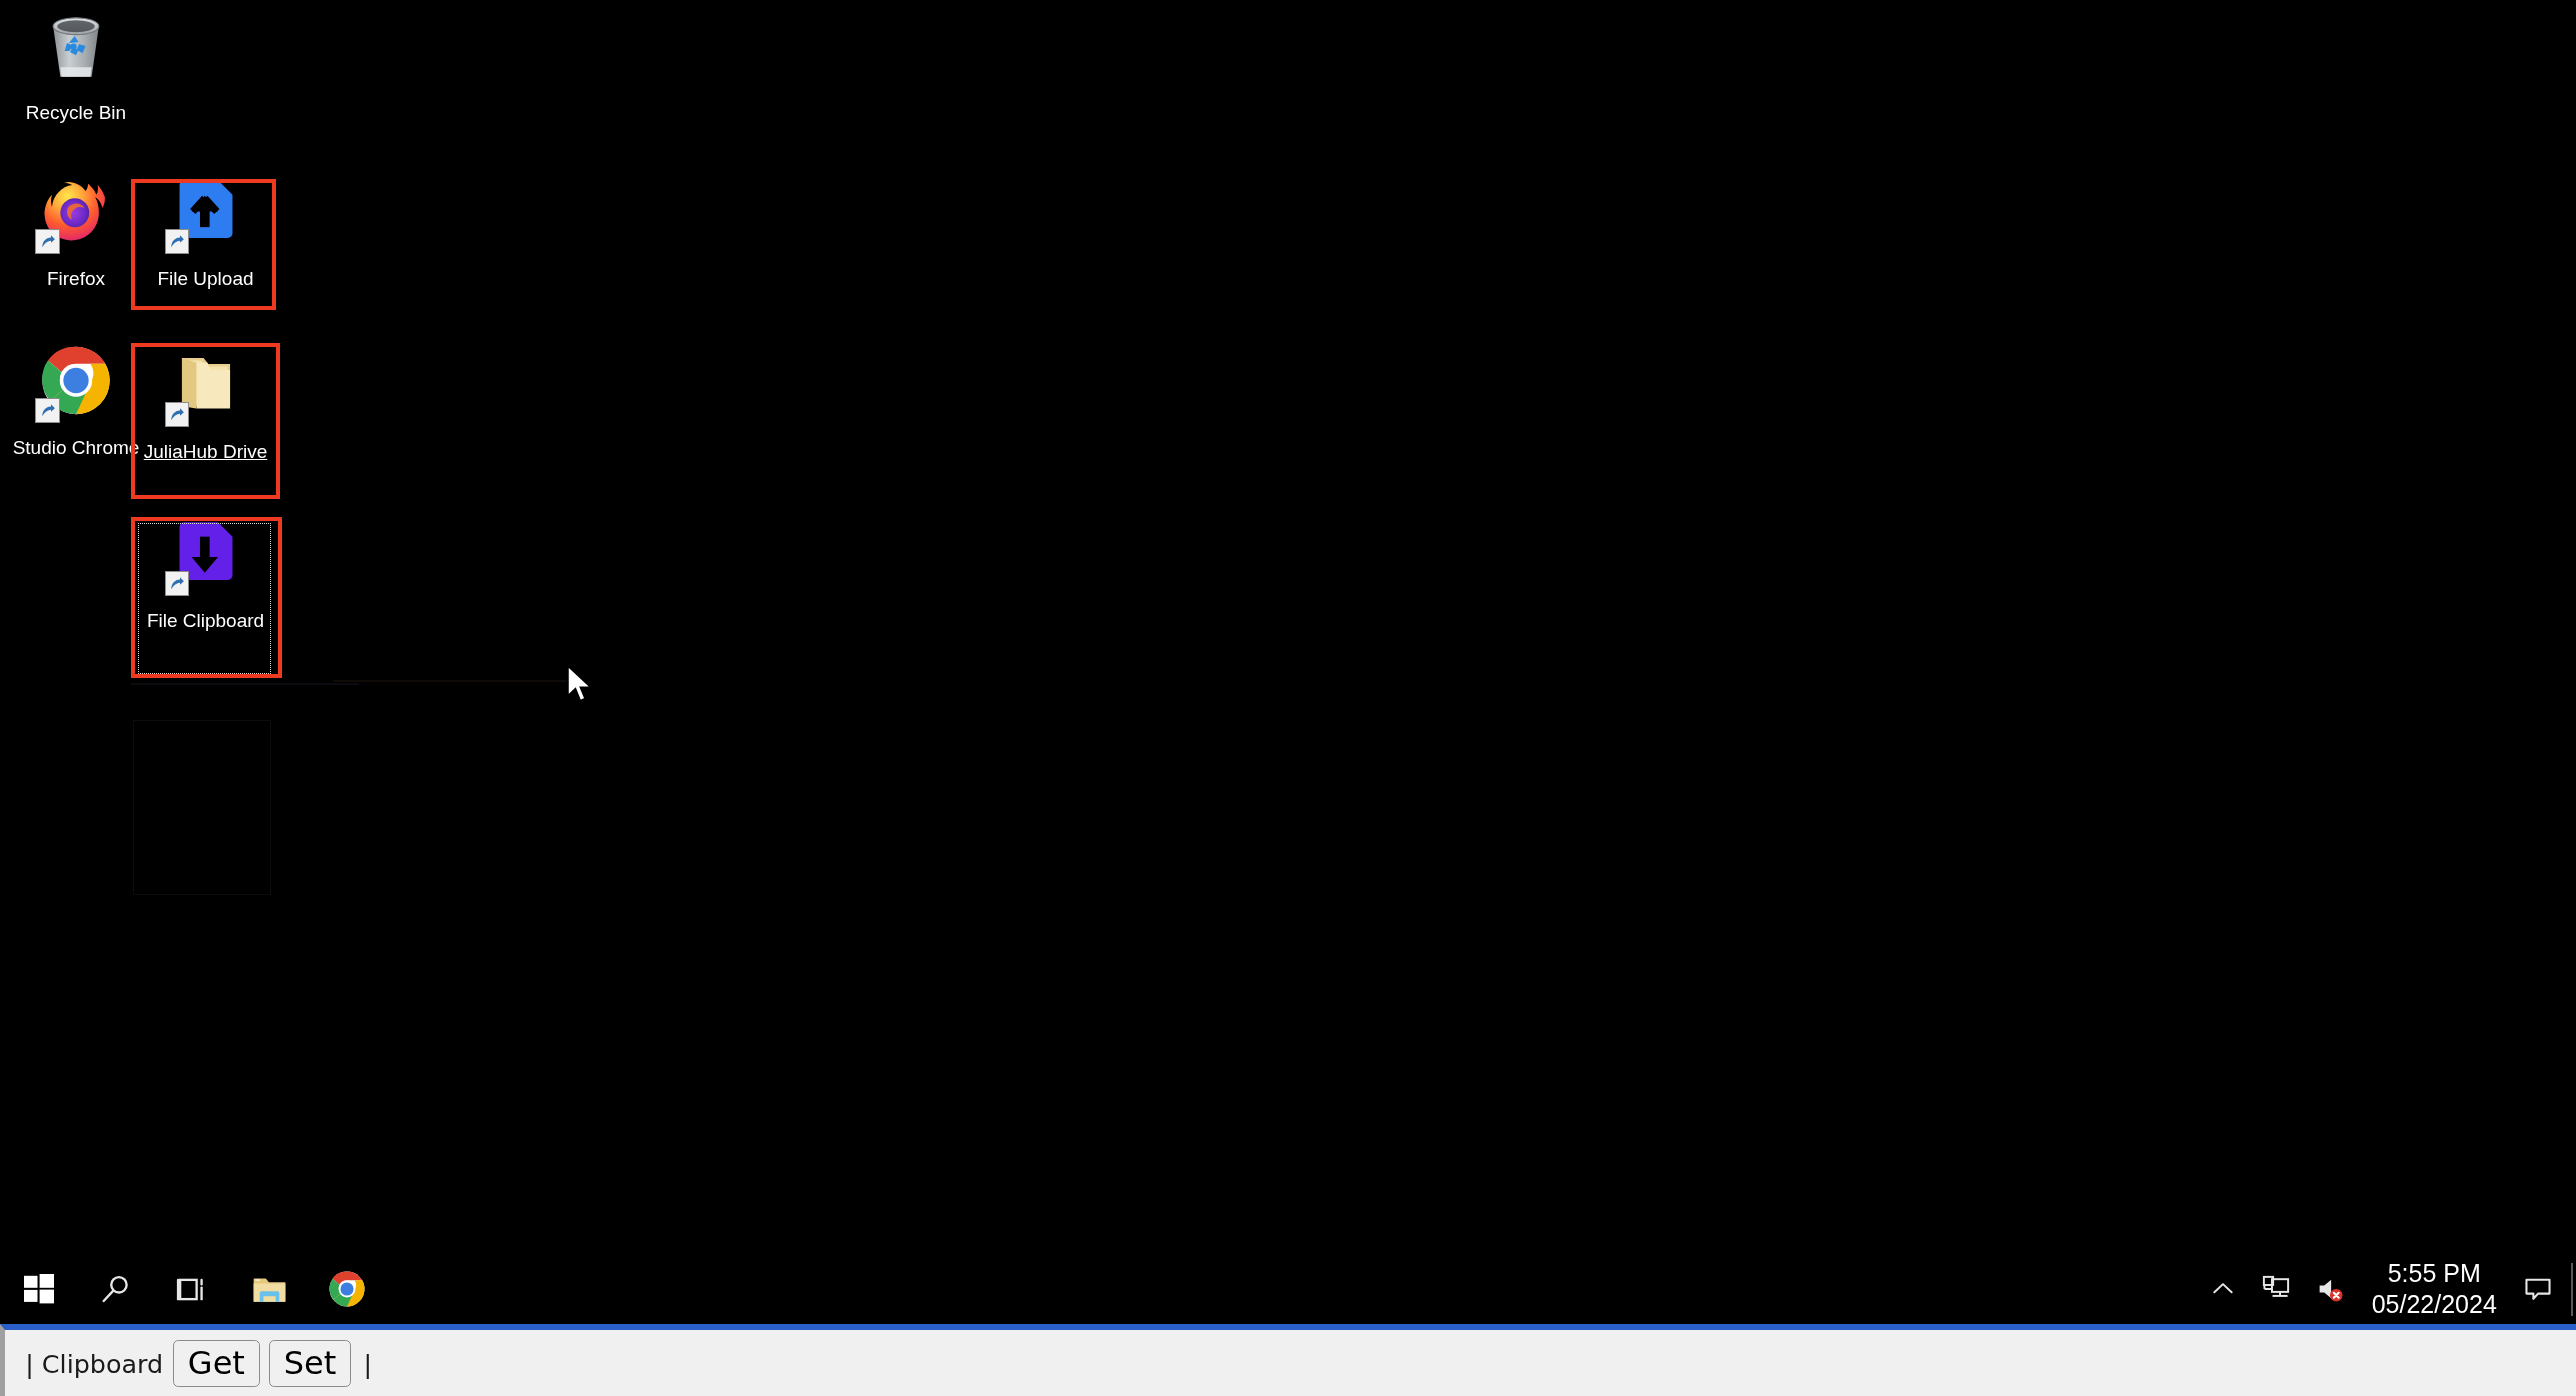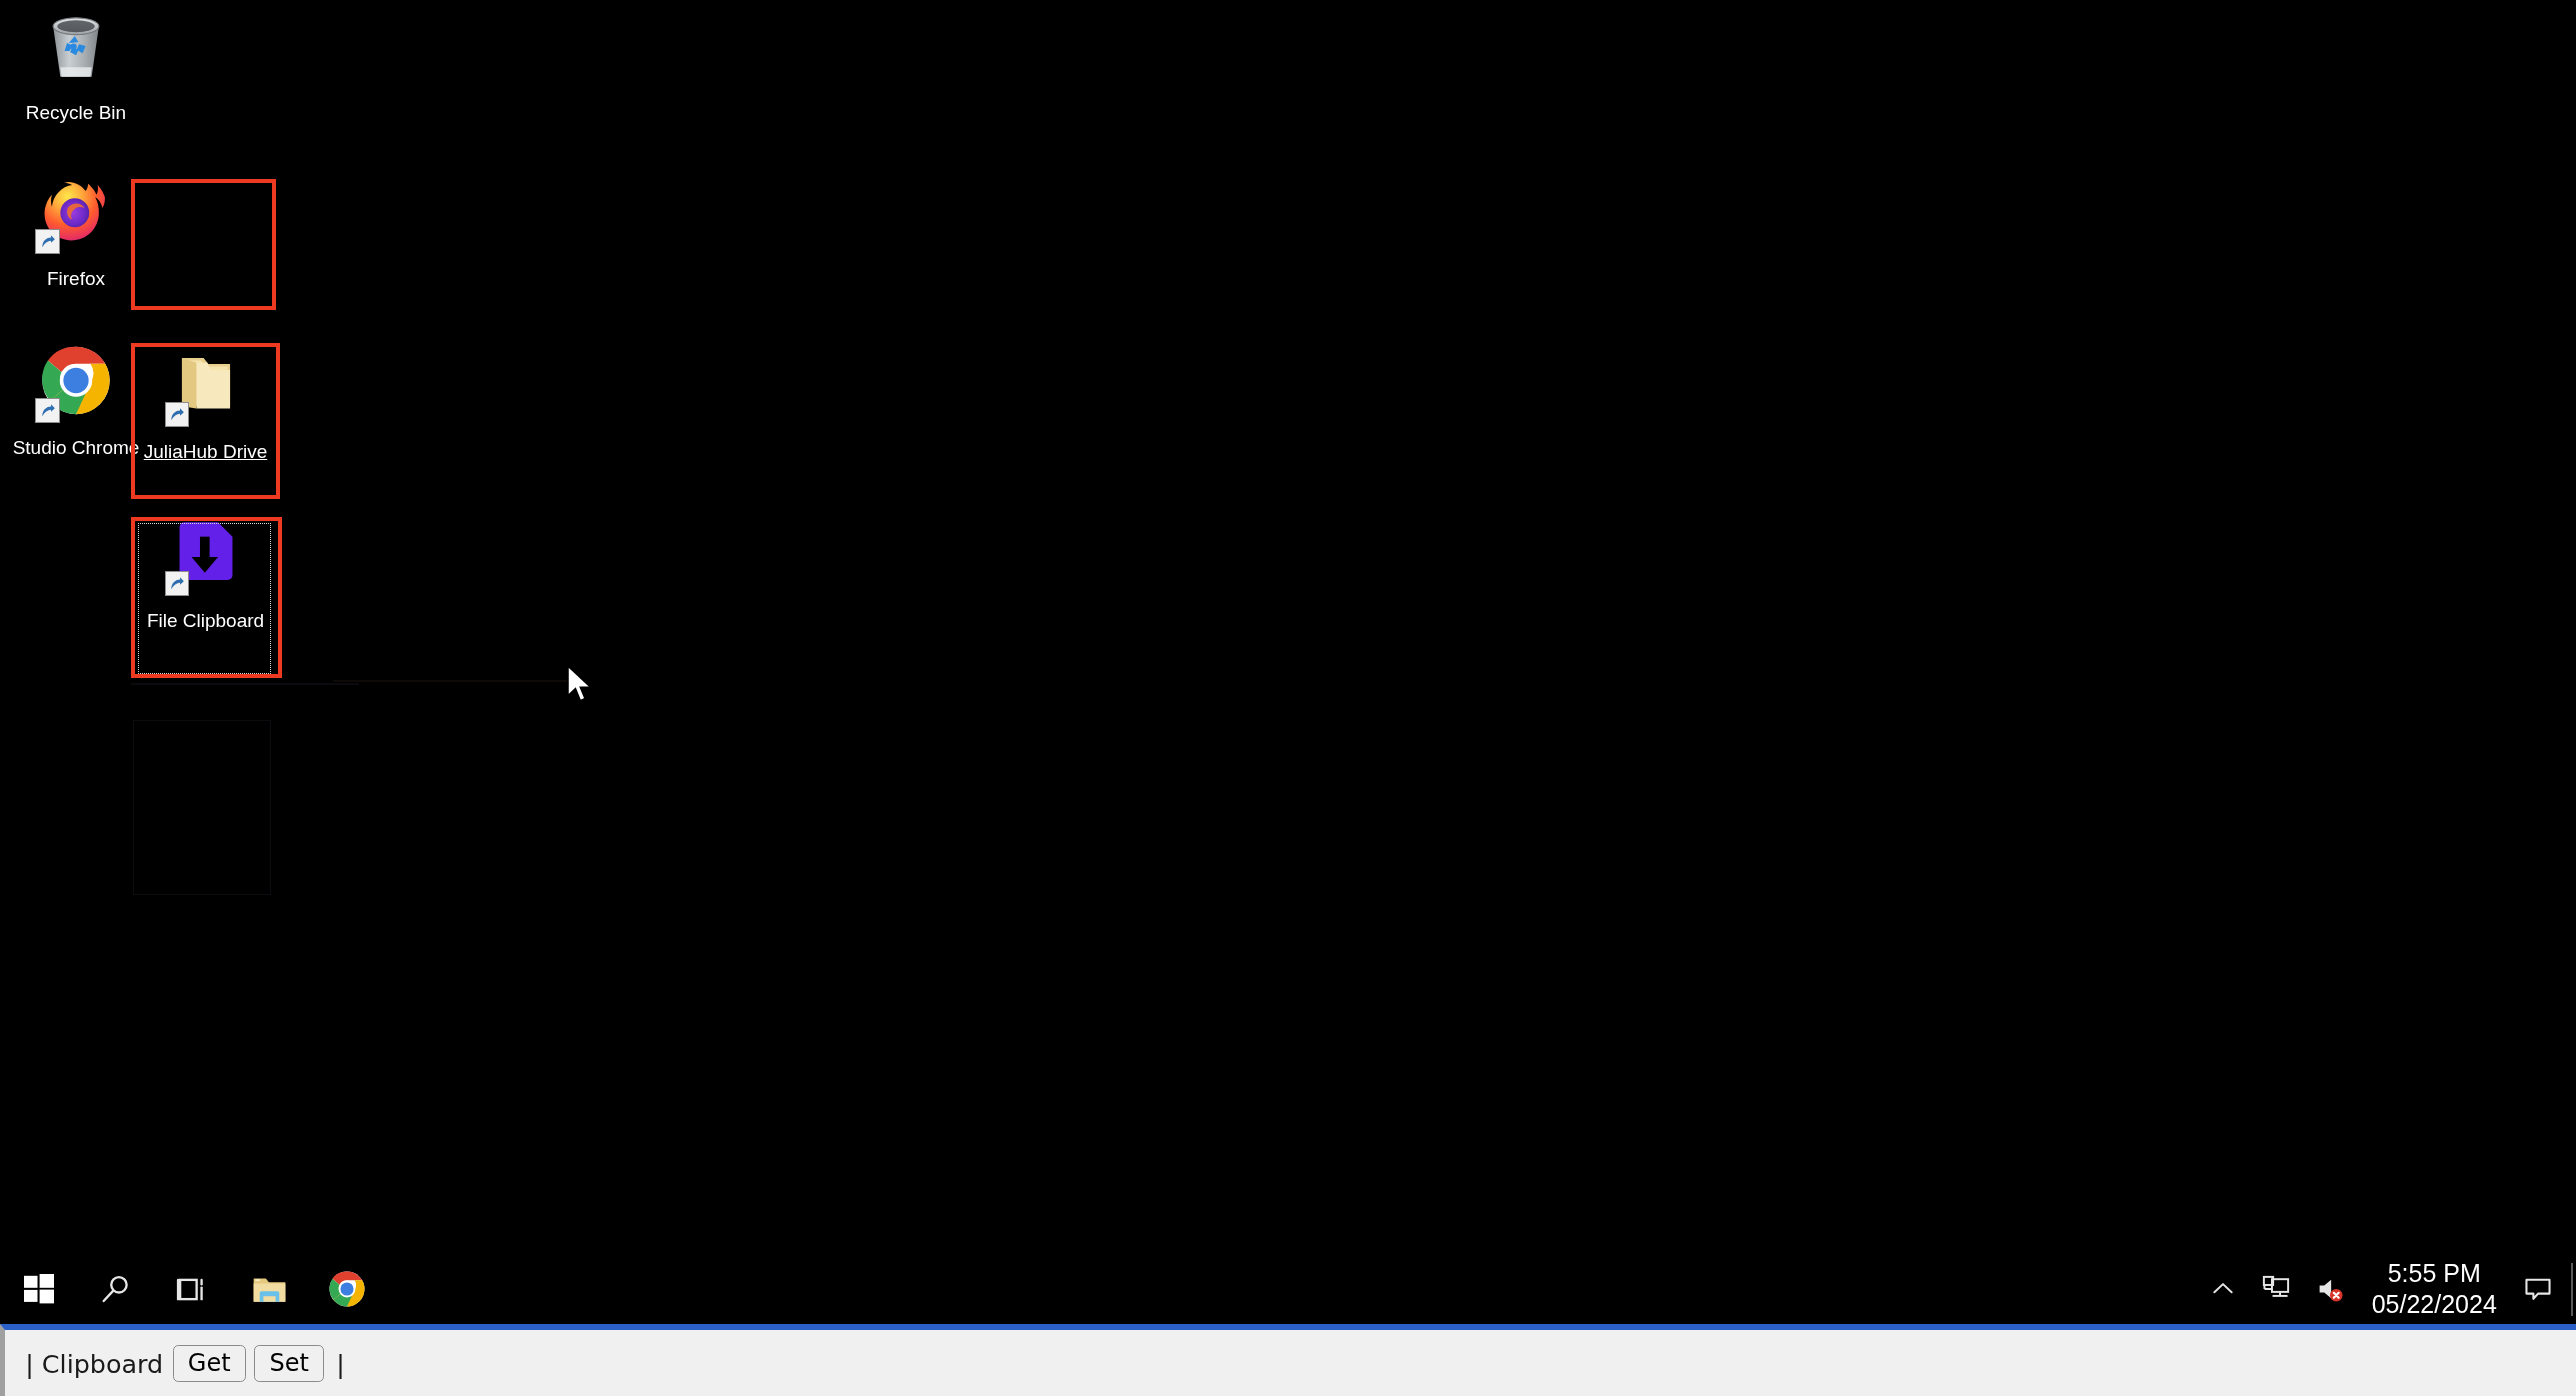--- a/index.html
+++ b/index.html
@@ -142,21 +142,21 @@
     align-items: center;
     padding-left: 12.3px;
     font-family: "DejaVu Sans", sans-serif;
     font-size: 25.4px;
     color: #1a1a1a;
   }
   #clipboard-bar .pipe { padding: 0 8px; color: #1a1a1a; }
   #clipboard-bar .cb-label { padding-right: 5.3px; }
   #clipboard-bar .cb-btn {
     font-family: "DejaVu Sans", sans-serif;
-    font-size: 24px;
+    font-size: 32px;
     color: #000000;
     background: #f0f0f0;
     border: 1.8px solid #8b8b8b;
     border-radius: 5.3px;
     padding: 5.3px 14px;
     margin: 0 4.4px;
     line-height: 1.05;
     cursor: pointer;
   }
 </style>
@@ -225,20 +225,36 @@
         </svg>
         <span class="shortcut-badge">
           <svg viewBox="0 0 16 16">
               <path d="M3 13 C3 7 7 4 11 4 L11 2 L14.5 5.6 L11 9 L11 7 C8 7 5 9 3 13 Z" fill="#2f6fb0"></path>
             </svg>
         </span>
       </div>
       <span class="lbl">Firefox</span>
     </div>
 
+    <div class="desk-icon" style="left:140px;top:173px;">
+      <div class="glyphwrap">
+        <svg class="glyph" viewBox="0 0 64 64">
+          <path d="M14 6 H42 L54 18 V50 a4 4 0 0 1 -4 4 H14 a4 4 0 0 1 -4 -4 V10 a4 4 0 0 1 4 -4 Z" fill="#2d7cf0"></path>
+          <path d="M31 44 V23 M31 21 l-10 11 M31 21 l10 11" stroke="#000000" stroke-width="6" fill="none" stroke-linecap="butt"></path>
+          <path d="M31 19 l-11 13 h22 z" fill="#000000"></path>
+          <rect x="27" y="28" width="8" height="17" fill="#000000"></rect>
+        </svg>
+        <span class="shortcut-badge">
+          <svg viewBox="0 0 16 16">
+              <path d="M3 13 C3 7 7 4 11 4 L11 2 L14.5 5.6 L11 9 L11 7 C8 7 5 9 3 13 Z" fill="#2f6fb0"></path>
+            </svg>
+        </span>
+      </div>
+      <span class="lbl">File Upload</span>
+    </div>
 
     <div class="desk-icon" style="left:10.5px;top:342px;">
       <div class="glyphwrap">
         <svg class="glyph" viewBox="0 0 64 64">
           <circle cx="32" cy="32" r="28" fill="#ffffff"></circle>
           <path d="M32 4 a28 28 0 0 1 24.2 14 H32 a14 14 0 0 0 -12.1 7 L8.6 15.4 A28 28 0 0 1 32 4 Z" fill="#e0412f"></path>
           <path d="M8.6 15.4 L19.9 25 A14 14 0 0 0 22 39 L10.4 49 A28 28 0 0 1 8.6 15.4 Z" fill="#35a853"></path>
           <path d="M10.4 49 L22 39 a14 14 0 0 0 22.8 -6.6 L56.2 18 A28 28 0 0 1 10.4 49 Z" fill="#f5b400"></path>
           <path d="M56.2 18 A28 28 0 0 1 32 60 l12.8 -27.6 A14 14 0 0 0 44 18 Z" fill="#f5b400"></path>
           <path d="M32 60 A28 28 0 0 1 10.4 49 L22 39 A14 14 0 0 0 44.8 32.4 Z" fill="#35a853"></path>

